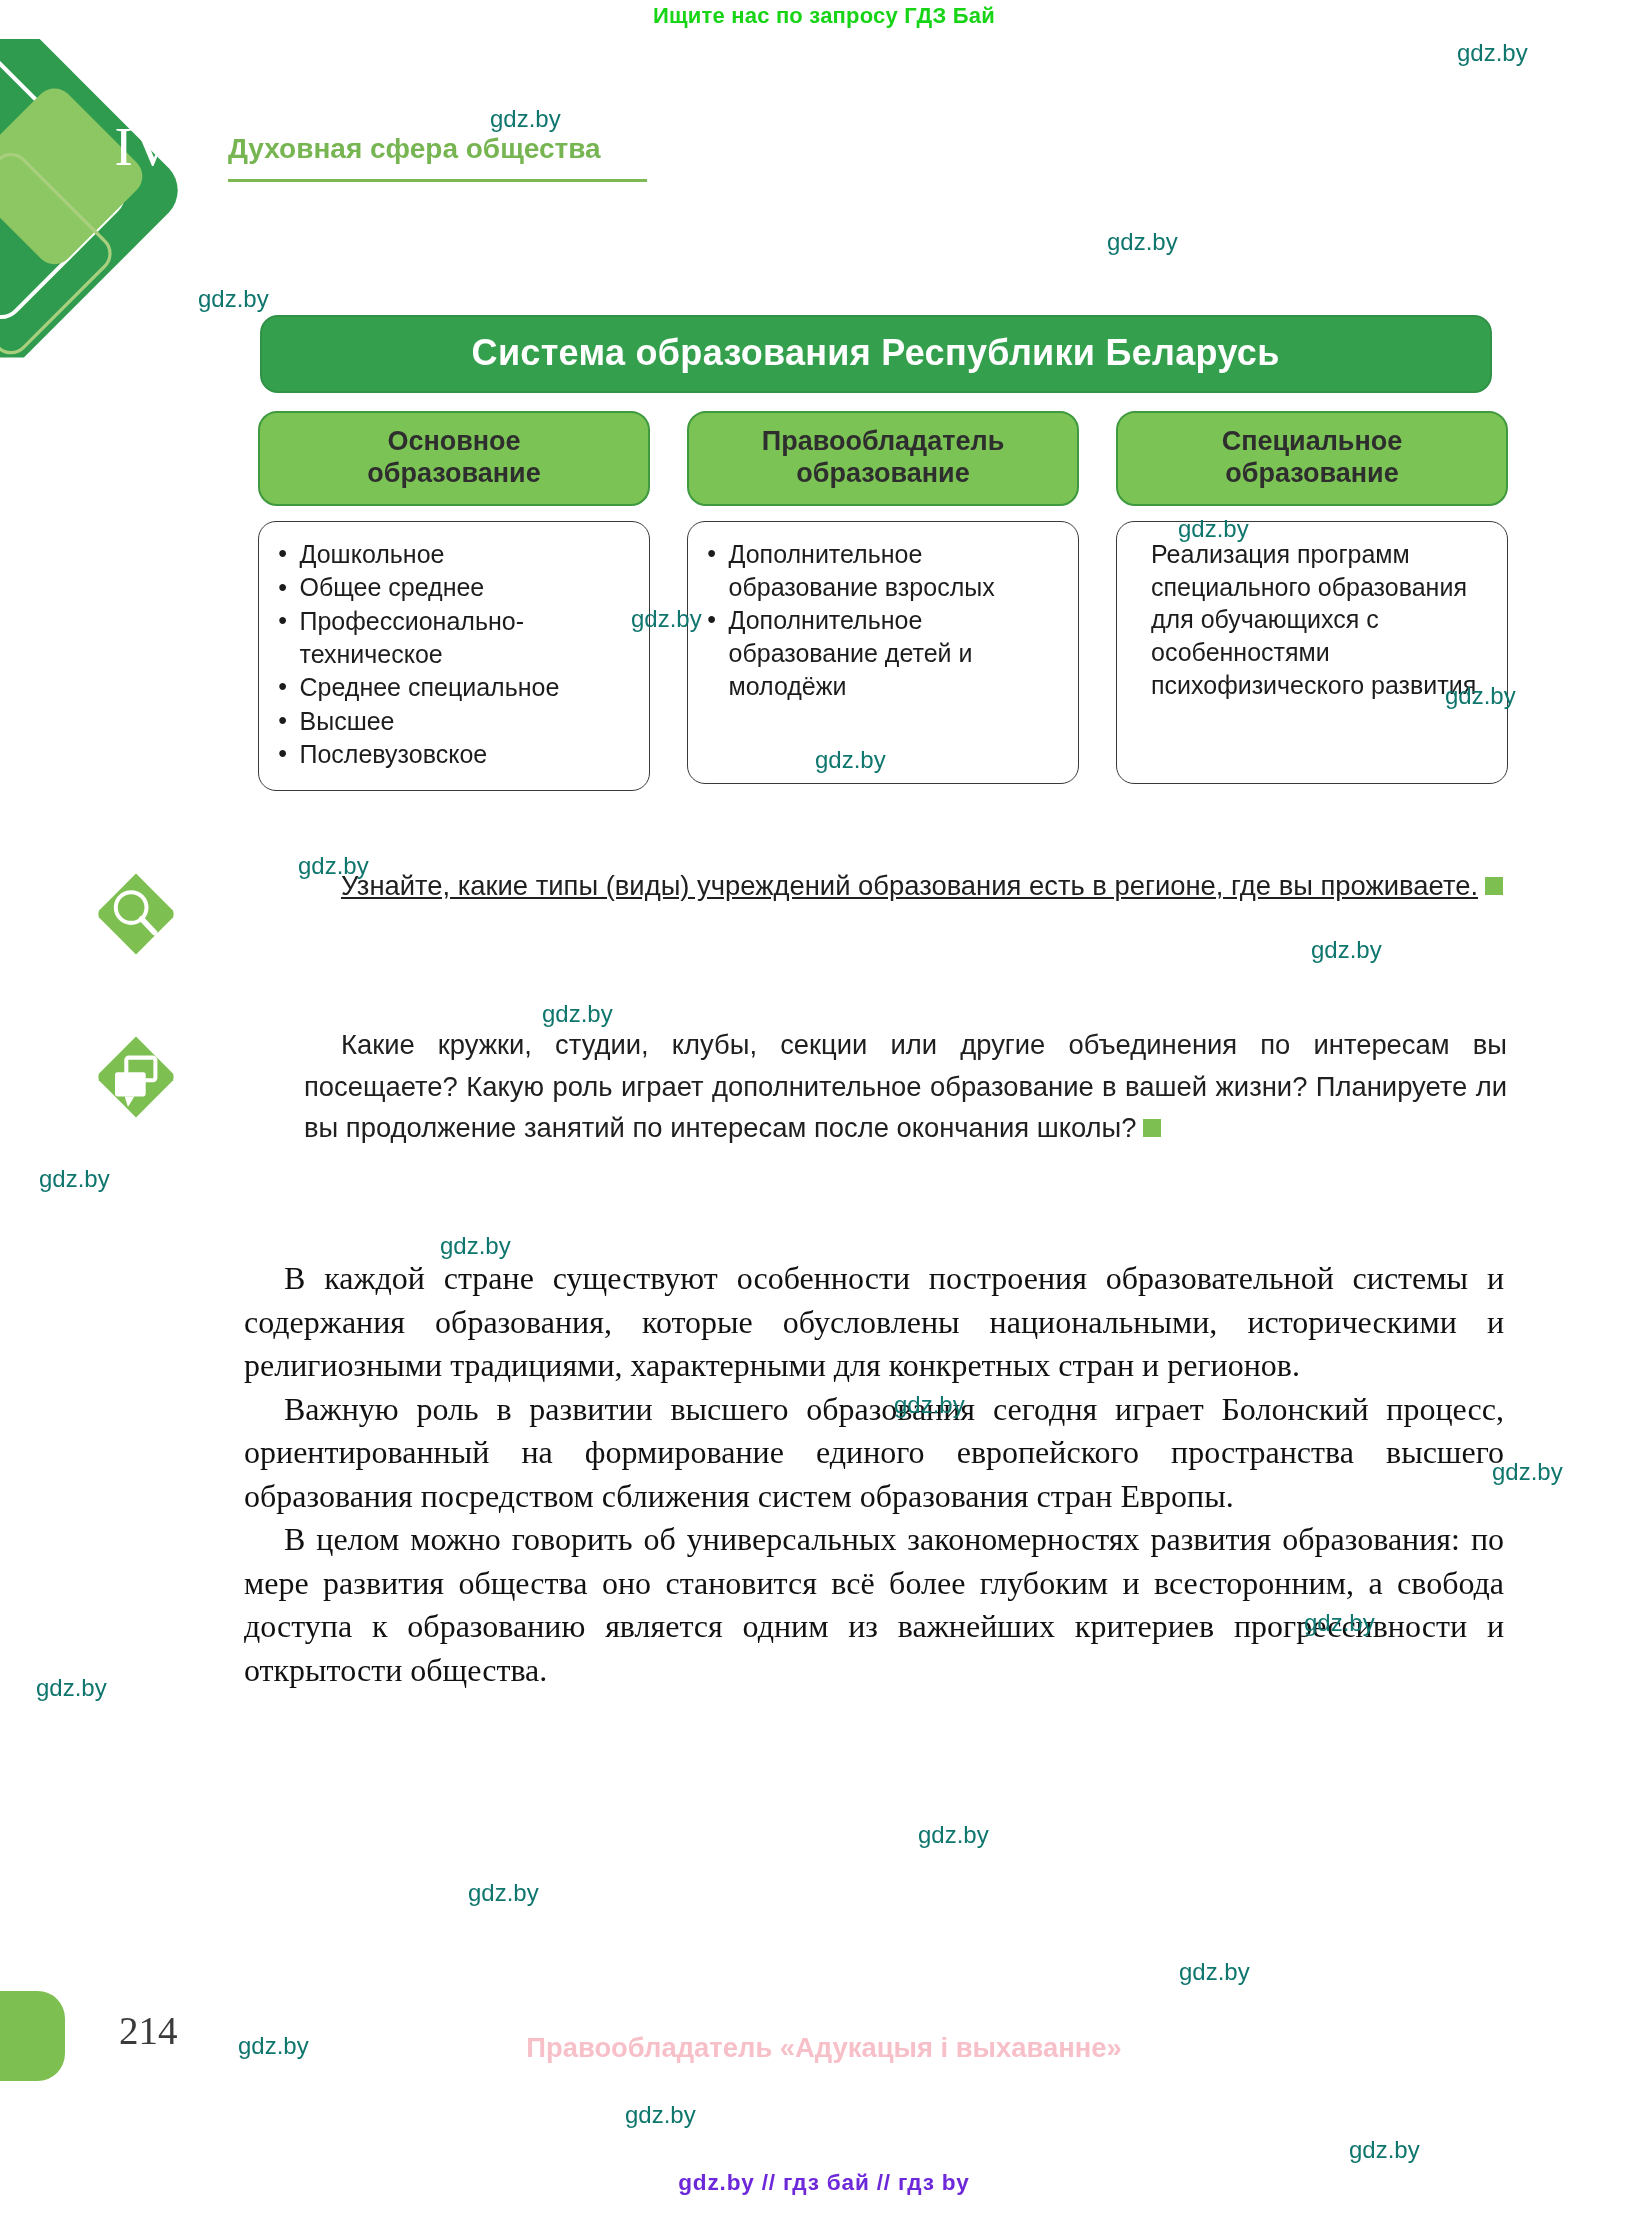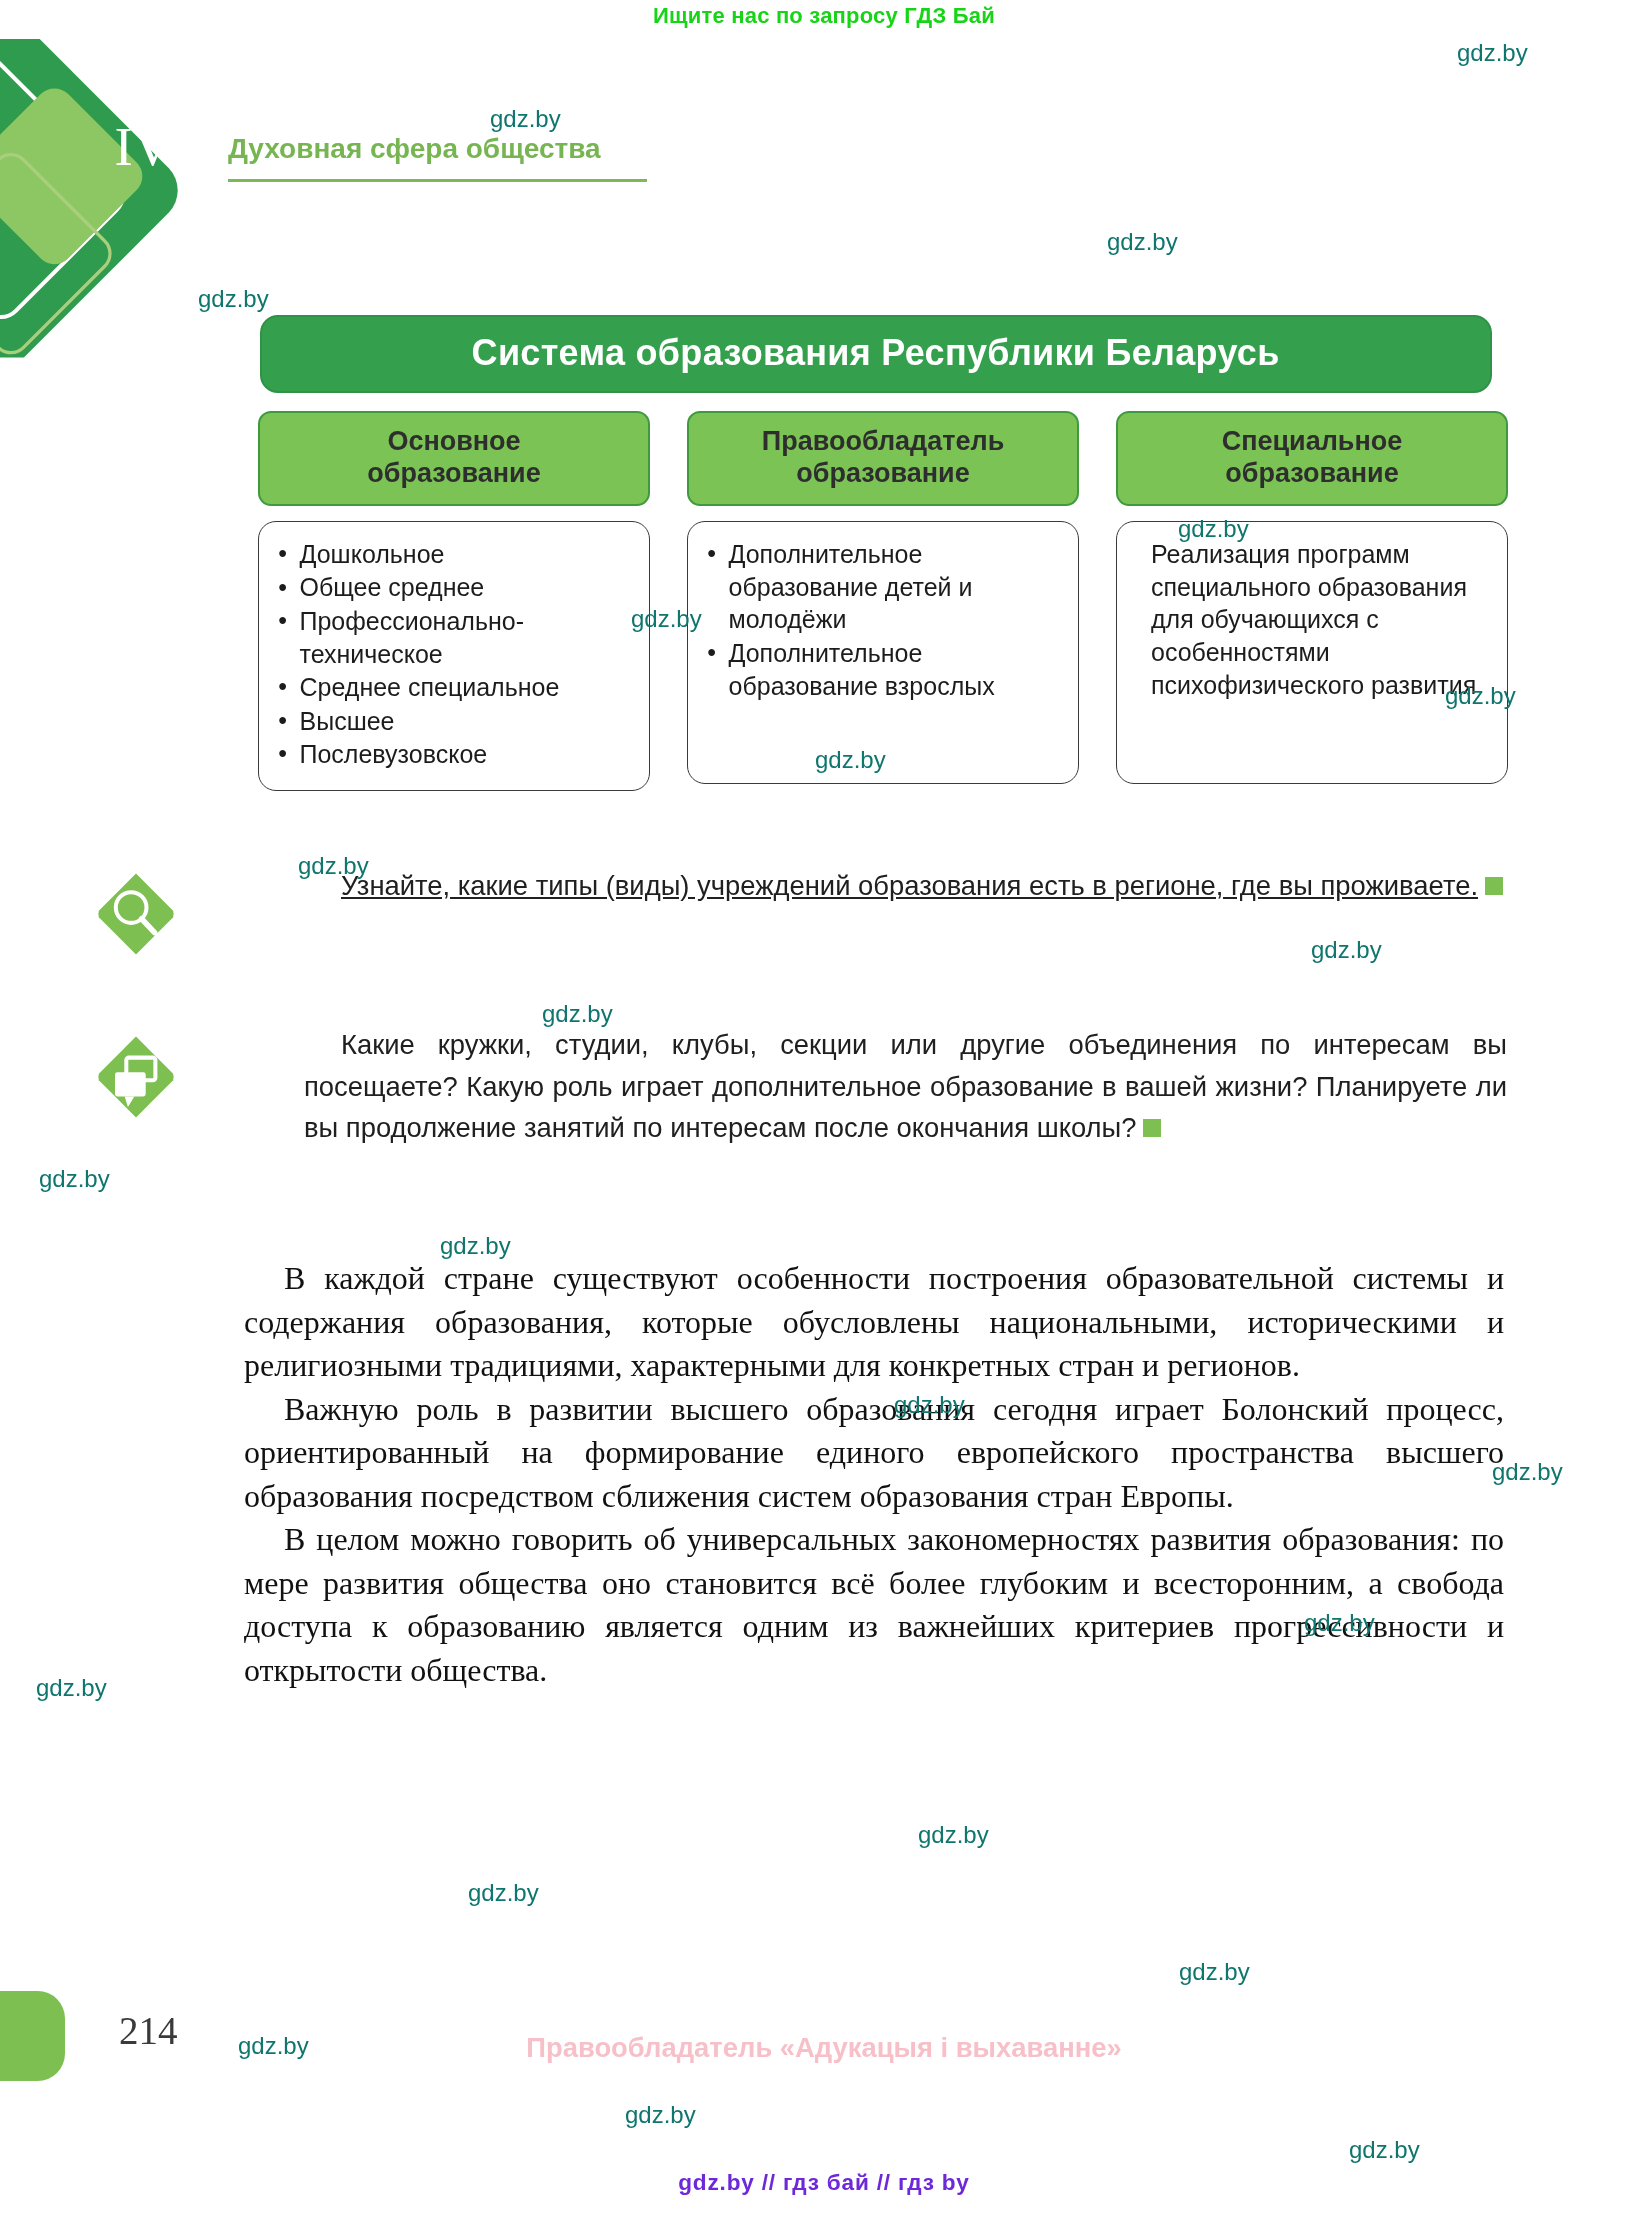--- a/index.html
+++ b/index.html
@@ -100,21 +100,21 @@
     display: flex;
     justify-content: space-between;
     margin-top: 18px;
   }
   .cat-col { width: 392px; }
   .cat-head {
     box-sizing: border-box;
     width: 100%;
     background: #7bc354;
     border: 2.4px solid #3f9a3f;
-    border-radius: 13px;
+    border-radius: 19px;
     color: #2e2e2e;
     font-size: 27px;
     font-weight: bold;
     text-align: center;
     padding: 13px 6.5px 14.5px 6.5px;
     line-height: 1.17;
     min-height: 95px;
   }
   .cat-body {
     box-sizing: border-box;
@@ -285,22 +285,22 @@
         </div>
       </div>
 
       <div class="cat-col">
         <div class="cat-head">
           <span>Правообладатель</span><br>
           <span>образование</span>
         </div>
         <div class="cat-body col2">
           <ul class="bullet-list">
+            <li>Дополнительное образование взрослых</li>
             <li>Дополнительное образование детей и молодёжи</li>
-            <li>Дополнительное образование взрослых</li>
           </ul>
         </div>
       </div>
 
       <div class="cat-col">
         <div class="cat-head">
           <span>Специальное</span><br>
           <span>образование</span>
         </div>
         <div class="cat-body col3">

